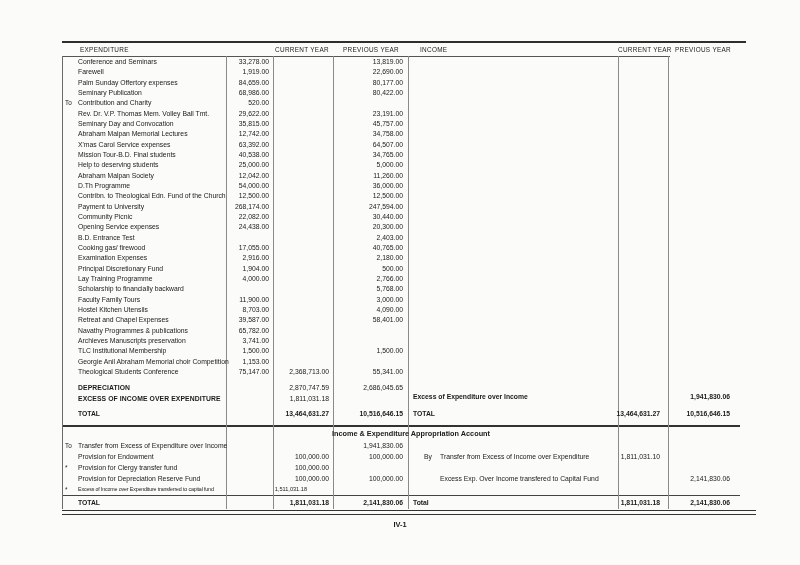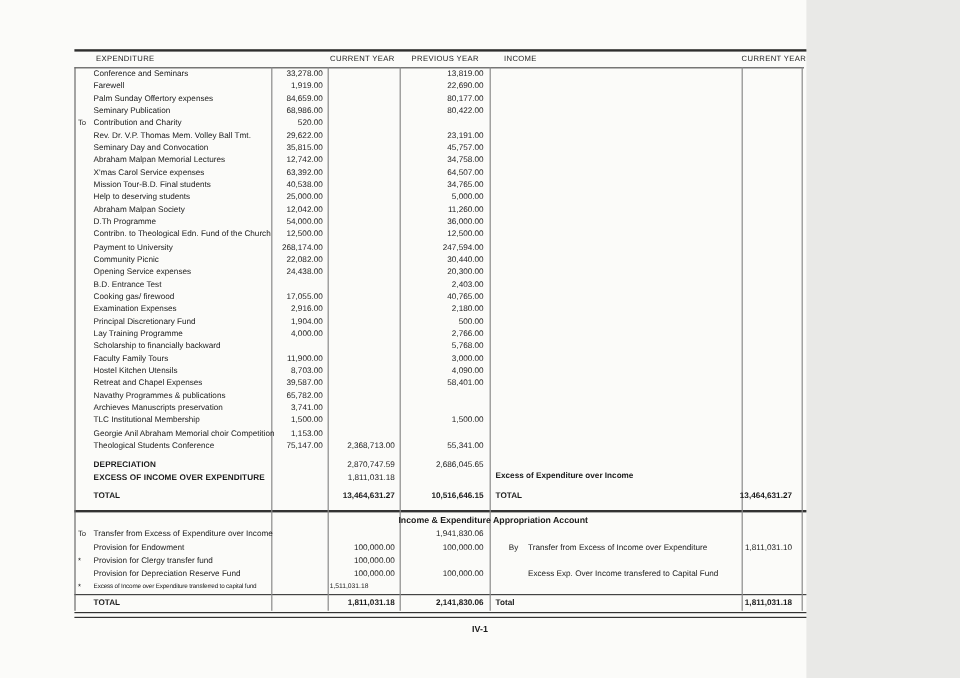--- a/index.html
+++ b/index.html
@@ -1,17 +1,17 @@
 <!DOCTYPE html>
 <html><head>
 <meta charset="utf-8">
 <style>
   html,body{margin:0;padding:0;background:#e9e9e7;}
-  .page{position:relative;width:656px;height:565px;background:#fbfbf9;overflow:hidden;
-        font-family:"Liberation Sans",sans-serif;color:#1a1a1a;padding-left:16px;}
+  .page{position:relative;width:800px;height:565px;background:#fbfbf9;overflow:hidden;
+        font-family:"Liberation Sans",sans-serif;color:#1a1a1a;}
   .hline{position:absolute;background:#3a3a3a;}
   .vline{position:absolute;width:1px;background:#8a8a8a;}
   .hdr{position:absolute;font-size:6.4px;letter-spacing:.3px;color:#222;white-space:nowrap;}
   .rows{position:absolute;left:62px;width:346px;}
   .row{display:flex;height:10.33px;align-items:center;font-size:6.8px;}
   .c-pre{width:16px;flex:none;padding-left:3px;box-sizing:border-box;font-size:6.4px;}
   .c-label{width:147px;flex:none;white-space:nowrap;overflow:visible;}
   .c-amt1{width:48px;flex:none;text-align:right;padding-right:4px;box-sizing:border-box;white-space:nowrap;}
   .c-cy{width:60px;flex:none;text-align:right;padding-right:4px;box-sizing:border-box;white-space:nowrap;}
   .c-py{width:75px;flex:none;text-align:right;padding-right:5px;box-sizing:border-box;white-space:nowrap;}

